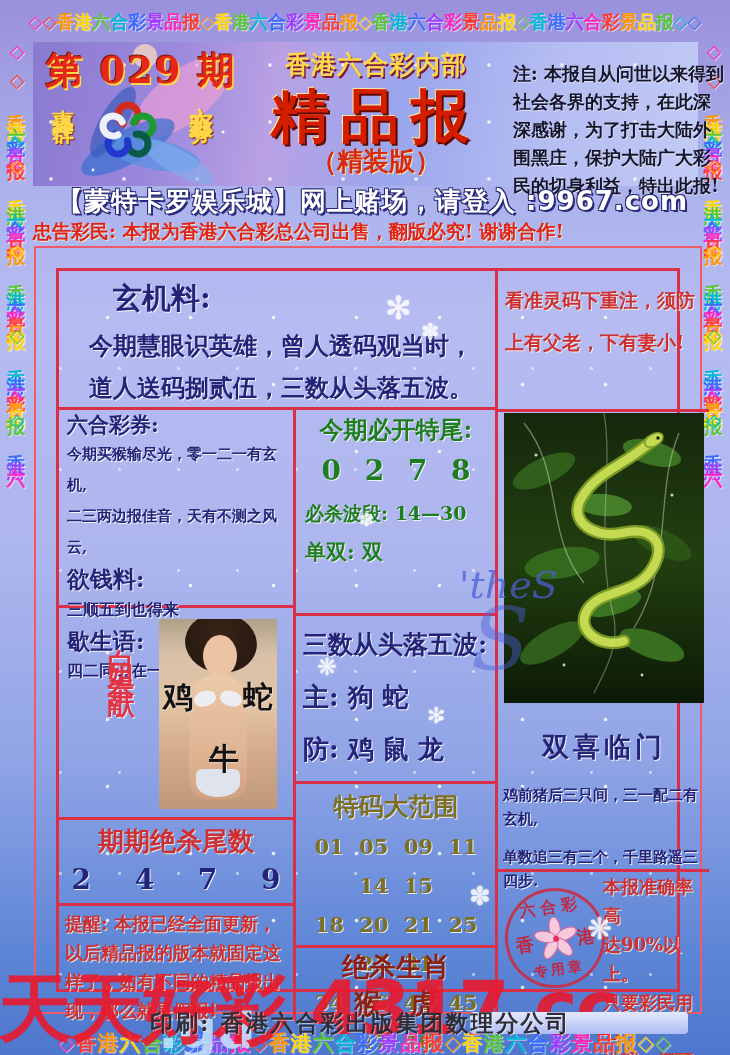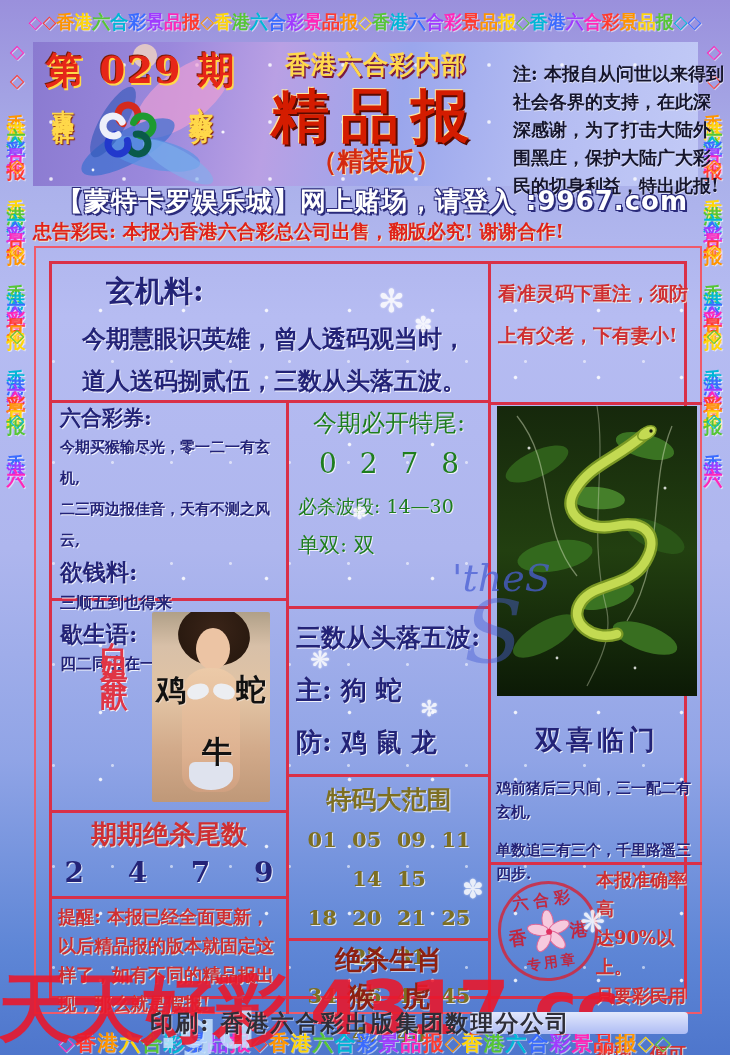--- a/index.html
+++ b/index.html
@@ -35,29 +35,29 @@
   .edition{left:218px;top:146px;width:250px;text-align:center;font-size:26px;font-weight:bold;color:#d42a10;
     text-shadow:1px 1px 0 #ffe0b0;}
   .pub-note{left:480px;top:62px;width:212px;font-size:18px;line-height:28px;color:#15152c;font-weight:600;
     text-shadow:.5px .5px 0 rgba(255,255,255,.6);}
   .promo{left:33px;top:186px;width:665px;height:30px;font-size:26px;line-height:30px;font-weight:bold;color:#ffffff;
     font-family:"DejaVu Sans","Liberation Sans",sans-serif;letter-spacing:1px;padding-left:24px;box-sizing:border-box;
     text-shadow:2px 2px 0 #2a2a7a,-1px -1px 0 #2a2a7a,1px -1px 0 #2a2a7a,-1px 1px 0 #2a2a7a;}
   .warning{left:33px;top:218px;width:665px;height:26px;font-size:19px;line-height:26px;font-weight:bold;color:#e02218;
     text-shadow:1px 1px 0 rgba(255,255,200,.7);}
   
-  .main-outer{left:34px;top:246px;width:668px;height:768px;border:2px solid #ef5a6a;padding:13px;box-sizing:border-box;}
+  .main-outer{left:34px;top:246px;width:668px;height:768px;border:2px solid #ef5a6a;padding:20px;box-sizing:border-box;}
   .main-inner{position:relative;width:100%;height:100%;border:3px solid #d93048;box-sizing:border-box;
     background-image:
       radial-gradient(circle, rgba(255,255,255,.85) 1.2px, transparent 2.3px),
       radial-gradient(circle, rgba(255,255,255,.55) 1px, transparent 2px);
     background-size:83px 67px,59px 101px;background-position:7px 13px,31px 47px;}
   .gl{position:absolute;background:#d93048;}
   .navy{color:#232377;text-shadow:1px 1px 0 rgba(255,255,255,.85);font-weight:bold;}
-  .green{color:#1e7d1e;text-shadow:1px 1px 0 rgba(255,255,255,.8);font-weight:normal;}
+  .green{color:#1e7d1e;text-shadow:1px 1px 0 rgba(255,255,255,.8);font-weight:bold;}
   .olive{color:#7d6f22;text-shadow:1px 1px 0 rgba(255,255,255,.8);font-weight:bold;}
   .redtx{color:#cf2f32;text-shadow:1px 1px 0 rgba(255,255,230,.75);font-weight:bold;}
   .dkred{color:#8d2012;text-shadow:1px 1px 0 rgba(255,255,255,.6);font-weight:bold;}
   .sparkle{color:#ffffff;opacity:.85;text-shadow:0 0 2px rgba(255,255,255,.9);z-index:5;}
   
   .photo{width:118px;height:190px;overflow:hidden;border-radius:2px;
     background:linear-gradient(180deg,#b0a088 0%,#d8c0a8 18%,#e2c4a4 45%,#d2aa8a 72%,#bf9878 100%);}
   .photo .hair{position:absolute;top:-6px;left:26px;width:72px;height:60px;border-radius:50%;
     background:radial-gradient(circle at 50% 40%, #3a2418 0%, #2a1a10 70%);transform:rotate(8deg);}
   .photo .face{position:absolute;top:16px;left:44px;width:34px;height:42px;border-radius:50%;background:#ecc4a4;}

